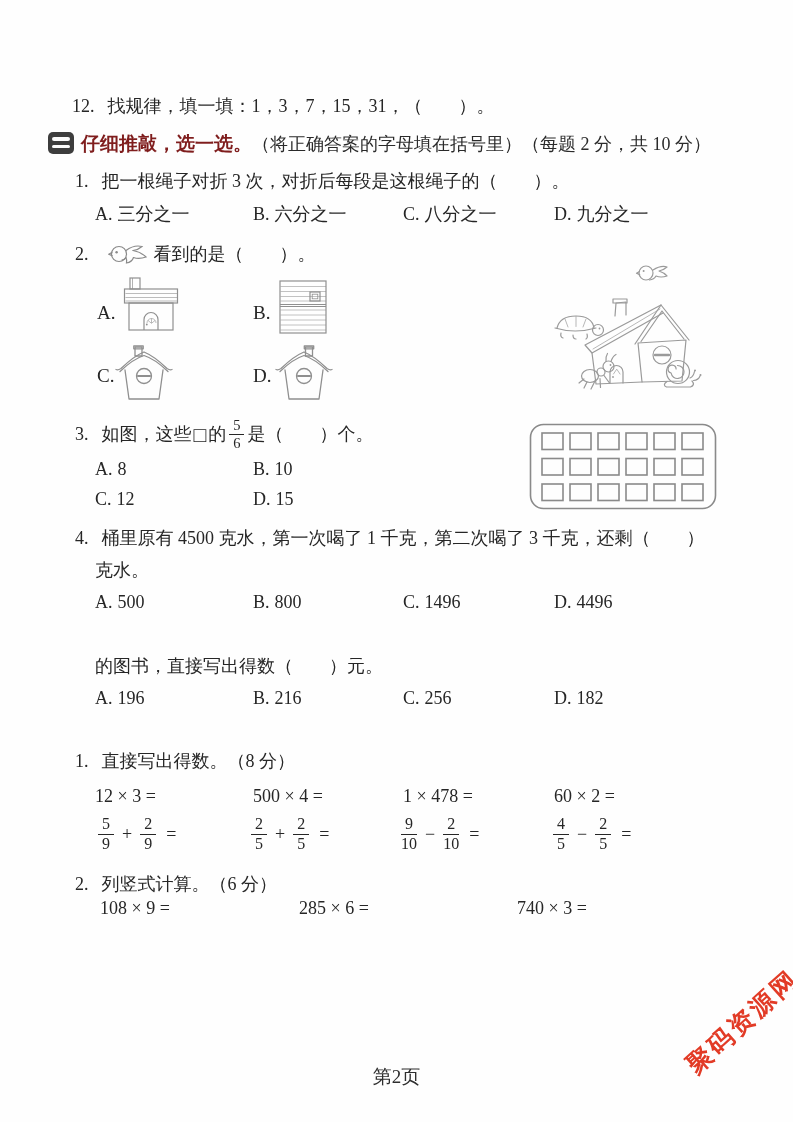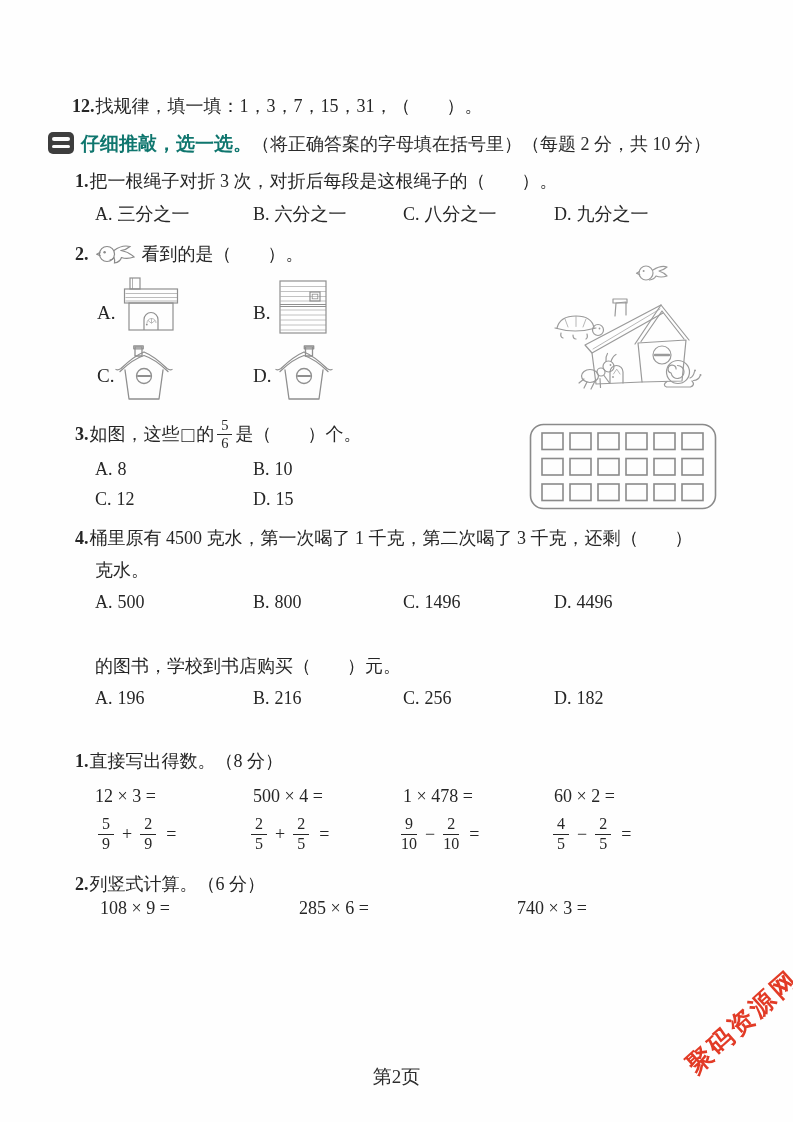--- a/index.html
+++ b/index.html
@@ -1,20 +1,20 @@
 <!DOCTYPE html>
 <html><head>
 <meta charset="utf-8">
 <style>
   html,body{margin:0;padding:0;background:#ffffff;}
   .page{position:relative;width:793px;height:1122px;background:#fefefe;overflow:hidden;
         font-family:"Liberation Serif","DejaVu Serif",serif;color:#262626;font-size:18px;}
   .abs{position:absolute;white-space:nowrap;line-height:1.25;}
-  .qnum{margin-right:1px;font-weight:bold;}
-  .sec-title{font-family:"Liberation Sans","DejaVu Sans",sans-serif;font-weight:700;font-size:19px;color:#0f766e;}
+  .qnum{margin-right:13px;}
+  .sec-title{font-family:"Liberation Sans","DejaVu Sans",sans-serif;font-weight:700;font-size:19px;color:#7f1d1d;}
   .sec-sub{font-size:18px;color:#2a2a2a;}
   .nb-icon{display:inline-block;width:26px;height:22px;background:#3d3d3d;border-radius:5px;
            position:relative;vertical-align:-4px;margin-right:7px;}
   .nb-icon i{position:absolute;left:4px;right:4px;height:3.5px;background:#fbfbfb;border-radius:2px;}
   .nb-icon i.b1{top:5px;} .nb-icon i.b2{top:12.5px;}
   .opt .lbl{margin-right:5px;}
   .frac{display:inline-block;text-align:center;vertical-align:middle;line-height:1.05;font-size:16px;margin:0 3px;}
   .frac .fn{display:block;border-bottom:1.4px solid #262626;padding:0 4px 1px;}
   .frac .fd{display:block;padding-top:1px;}
   .frac-sm{font-size:14.5px;}
@@ -208,21 +208,21 @@
 
   <div class="abs" style="top:527px;left:75px">
     <span class="qnum">4.</span><span>桶里原有 4500 克水，第一次喝了 1 千克，第二次喝了 3 千克，还剩（　　）</span>
   </div>
   <div class="abs" style="top:559px;left:95px">克水。</div>
   <div class="abs opt" style="top:591px;left:95px"><span class="lbl">A.</span><span>500</span></div>
   <div class="abs opt" style="top:591px;left:253px"><span class="lbl">B.</span><span>800</span></div>
   <div class="abs opt" style="top:591px;left:403px"><span class="lbl">C.</span><span>1496</span></div>
   <div class="abs opt" style="top:591px;left:554px"><span class="lbl">D.</span><span>4496</span></div>
 
-  <div class="abs" style="top:655px;left:95px">的图书，学校到书店购买（　　）元。</div>
+  <div class="abs" style="top:655px;left:95px">的图书，直接写出得数（　　）元。</div>
   <div class="abs opt" style="top:687px;left:95px"><span class="lbl">A.</span><span>196</span></div>
   <div class="abs opt" style="top:687px;left:253px"><span class="lbl">B.</span><span>216</span></div>
   <div class="abs opt" style="top:687px;left:403px"><span class="lbl">C.</span><span>256</span></div>
   <div class="abs opt" style="top:687px;left:554px"><span class="lbl">D.</span><span>182</span></div>
 
 
   <div class="abs" style="top:750px;left:75px">
     <span class="qnum">1.</span><span>直接写出得数。（8 分）</span>
   </div>
 

